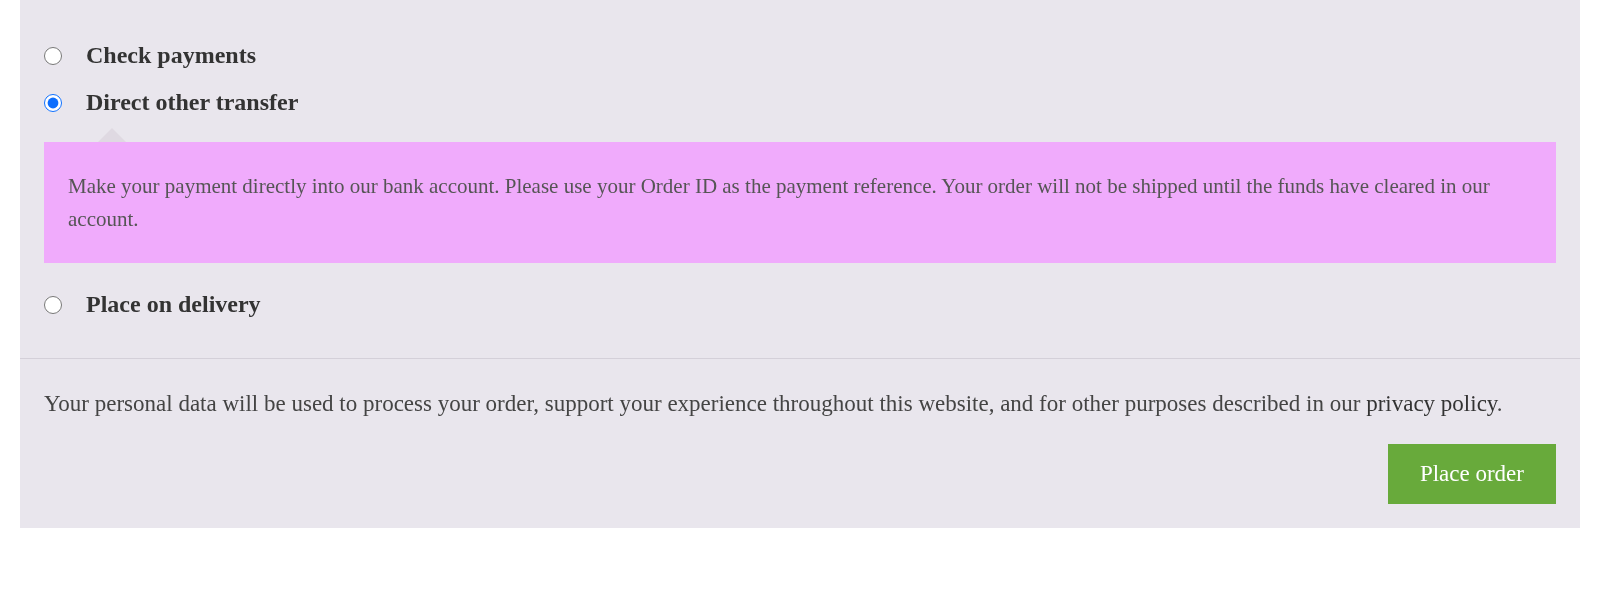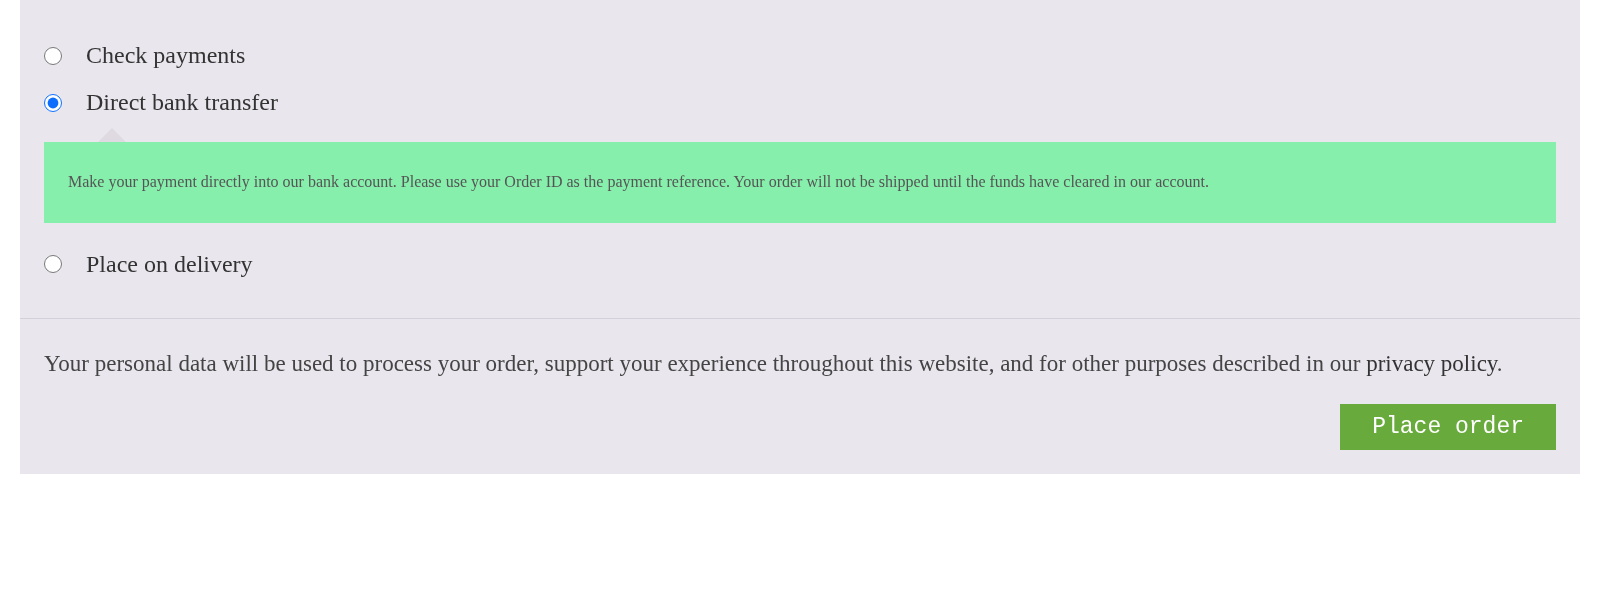--- a/index.html
+++ b/index.html
@@ -29,28 +29,28 @@
     }
     input[type="radio"] {
       width: 18px;
       height: 18px;
       accent-color: #0d6efd;
       cursor: pointer;
     }
     .option-label {
       font-size: 24px;
       color: #333333;
-      font-weight: 400;
+      font-weight: 700;
       cursor: pointer;
     }
     .description-box {
       position: relative;
-      background: #86efac;
+      background: #f0abfc;
       color: #555555;
-      font-size: 16px;
+      font-size: 21px;
       line-height: 1.55;
       padding: 28px 24px 28px 24px;
       margin: 16px 0 18px 0;
     }
     .description-box::before {
       content: "";
       position: absolute;
       top: -14px;
       left: 54px;
       border-left: 14px solid transparent;
@@ -78,23 +78,23 @@
       display: flex;
       justify-content: flex-end;
       margin-top: 24px;
     }
     .place-order-btn {
       background: #6aa84f;
       background: #6aae3e;
       background: #6aa83b;
       color: #ffffff;
       border: none;
-      font-family: Liberation Mono, monospace;
+      font-family: Liberation Serif, serif;
       font-size: 23px;
-      padding: 10px 32px;
+      padding: 17px 32px;
       cursor: pointer;
     }
     .place-order-btn {
       background: #68aa3b;
     }
   </style>
 </head>
 <body>
 
 <div class="panel">
@@ -105,21 +105,21 @@
       <span class="radio-wrap">
         <input type="radio" name="payment" style="">
       </span>
       <label class="option-label">Check payments</label>
     </div>
 
     <div class="payment-option">
       <span class="radio-wrap">
         <input type="radio" name="payment" checked="" style="">
       </span>
-      <label class="option-label">Direct bank transfer</label>
+      <label class="option-label">Direct other transfer</label>
     </div>
 
     <div class="description-box">Make your payment directly into our bank account. Please use your Order ID as the payment reference. Your order will not be shipped until the funds have cleared in our account.</div>
 
     <div class="payment-option">
       <span class="radio-wrap">
         <input type="radio" name="payment" style="">
       </span>
       <label class="option-label">Place on delivery</label>
     </div>

